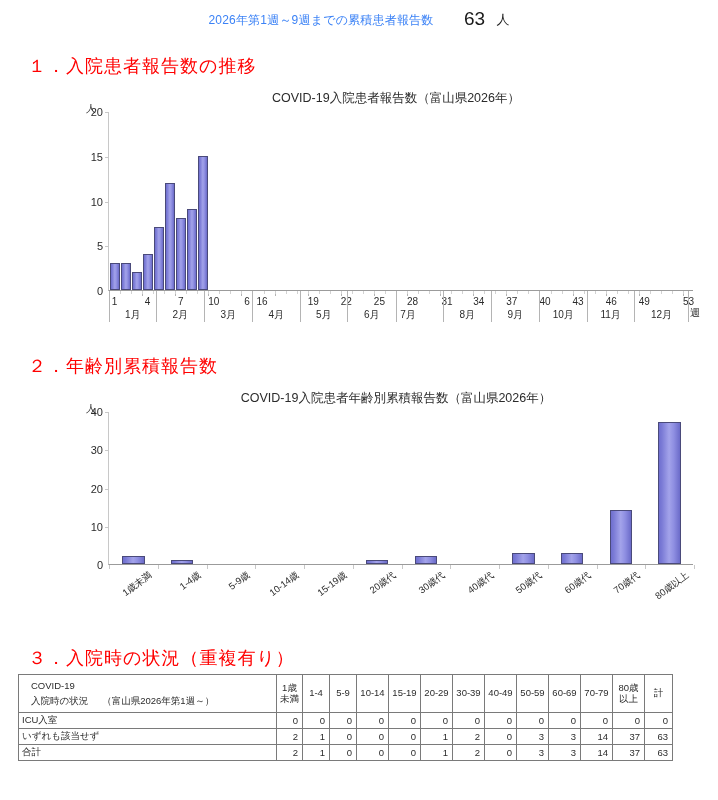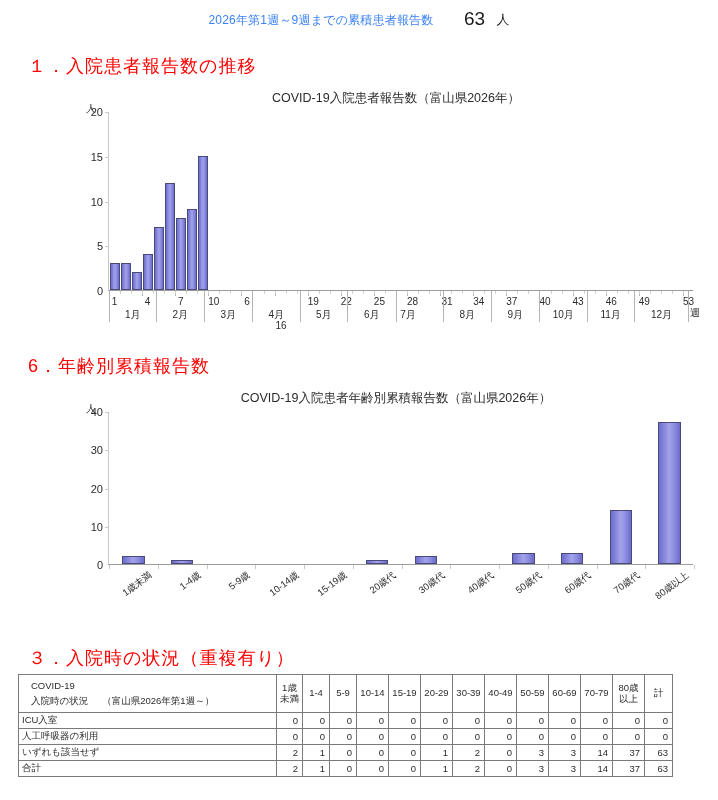--- a/index.html
+++ b/index.html
@@ -240,21 +240,21 @@
         <div class="x-num" style="left: 5.51887px;">1</div>
         <div class="x-tick" style="left: 33.1132px;"></div>
         <div class="x-num" style="left: 38.6321px;">4</div>
         <div class="x-tick" style="left: 66.2264px;"></div>
         <div class="x-num" style="left: 71.7453px;">7</div>
         <div class="x-tick" style="left: 99.3396px;"></div>
         <div class="x-num" style="left: 104.858px;">10</div>
         <div class="x-tick" style="left: 132.453px;"></div>
         <div class="x-num" style="left: 137.972px;">6</div>
         <div class="x-tick" style="left: 165.566px;"></div>
-        <div class="x-num" style="left: 172px; margin-top: 24px;">16</div>
+        <div class="x-num" style="left: 153px;">16</div>
         <div class="x-tick" style="left: 198.679px;"></div>
         <div class="x-num" style="left: 204.198px;">19</div>
         <div class="x-tick" style="left: 231.792px;"></div>
         <div class="x-num" style="left: 237.311px;">22</div>
         <div class="x-tick" style="left: 264.906px;"></div>
         <div class="x-num" style="left: 270.425px;">25</div>
         <div class="x-tick" style="left: 298.019px;"></div>
         <div class="x-num" style="left: 303.538px;">28</div>
         <div class="x-tick" style="left: 331.132px;"></div>
         <div class="x-num" style="left: 338px;">31</div>
@@ -348,21 +348,21 @@
         <div class="month-label" style="left: 358.175px;">8月</div>
         <div class="month-label" style="left: 406.189px;">9月</div>
         <div class="month-label" style="left: 454.203px;">10月</div>
         <div class="month-label" style="left: 501.665px;">11月</div>
         <div class="month-label" style="left: 552.439px;">12月</div>
       </div>
     </div>
   <div class="axis-unit-x" id="chart1-x-unit" style="left:604px; top:216px;">週</div>
 </div>
 
-<div class="section-heading" id="sec2-heading">6．年齢別累積報告数</div>
+<div class="section-heading" id="sec2-heading">２．年齢別累積報告数</div>
 
 <div class="chart" id="chart2">
   <div class="chart-title">COVID-19入院患者年齢別累積報告数（富山県2026年）</div>
   <div class="y-unit" style="left:0px; top:12px;">人</div>
   <div class="plot" id="chart2-plot">
       <div class="y-label" style="top: 153px;">0</div>
       <div class="y-label" style="top: 114.75px;">10</div>
       <div class="y-tick" style="top: 114.75px;"></div>
       <div class="y-label" style="top: 76.5px;">20</div>
       <div class="y-tick" style="top: 76.5px;"></div>
@@ -468,36 +468,20 @@
         <td class="num">0</td>
         <td class="num">0</td>
         <td class="num">0</td>
         <td class="num">0</td>
         <td class="num">0</td>
         <td class="num">0</td>
         <td class="num">0</td>
         <td class="num">0</td>
         <td class="num">0</td>
       </tr>
-      <tr class="dashed-top dashed-bottom">
-        <td class="rowhead">人工呼吸器の利用</td>
-        <td class="num">0</td>
-        <td class="num">0</td>
-        <td class="num">0</td>
-        <td class="num">0</td>
-        <td class="num">0</td>
-        <td class="num">0</td>
-        <td class="num">0</td>
-        <td class="num">0</td>
-        <td class="num">0</td>
-        <td class="num">0</td>
-        <td class="num">0</td>
-        <td class="num">0</td>
-        <td class="num">0</td>
-      </tr>
       <tr>
         <td class="rowhead">いずれも該当せず</td>
         <td class="num">2</td>
         <td class="num">1</td>
         <td class="num">0</td>
         <td class="num">0</td>
         <td class="num">0</td>
         <td class="num">1</td>
         <td class="num">2</td>
         <td class="num">0</td>

